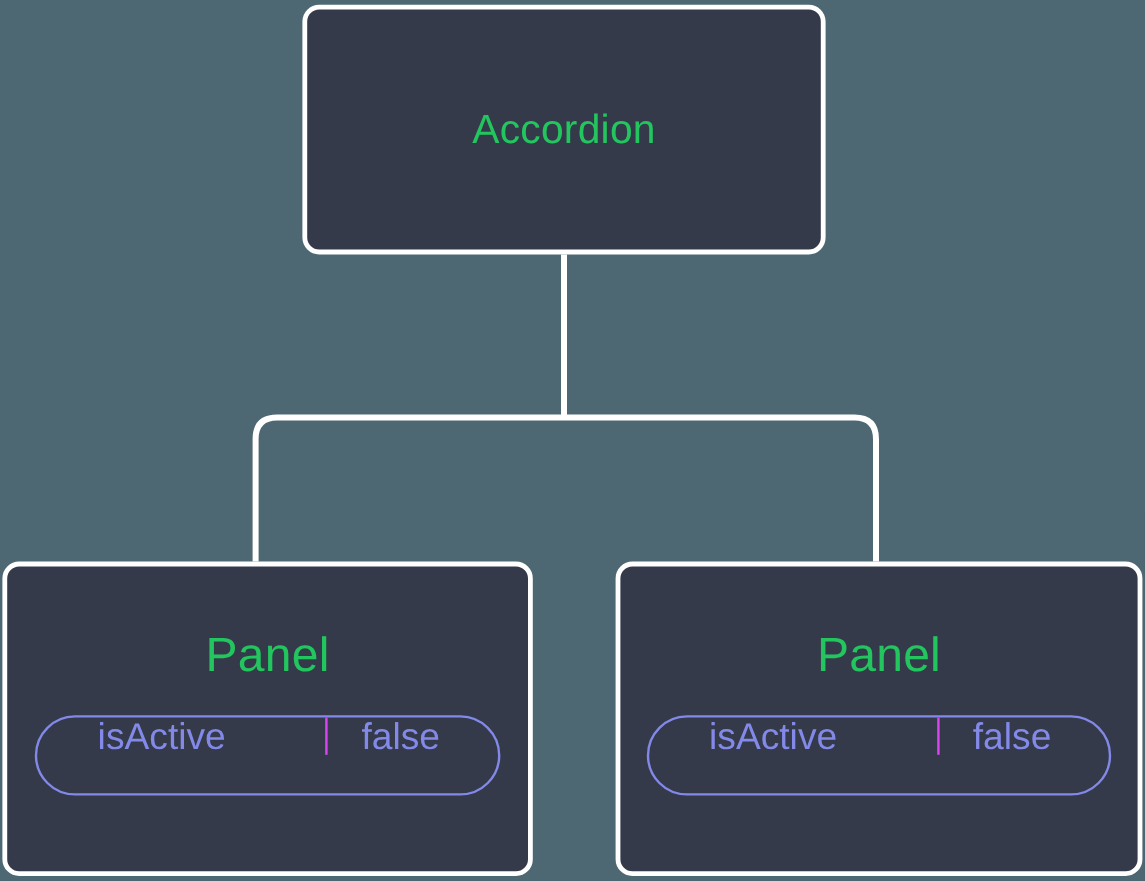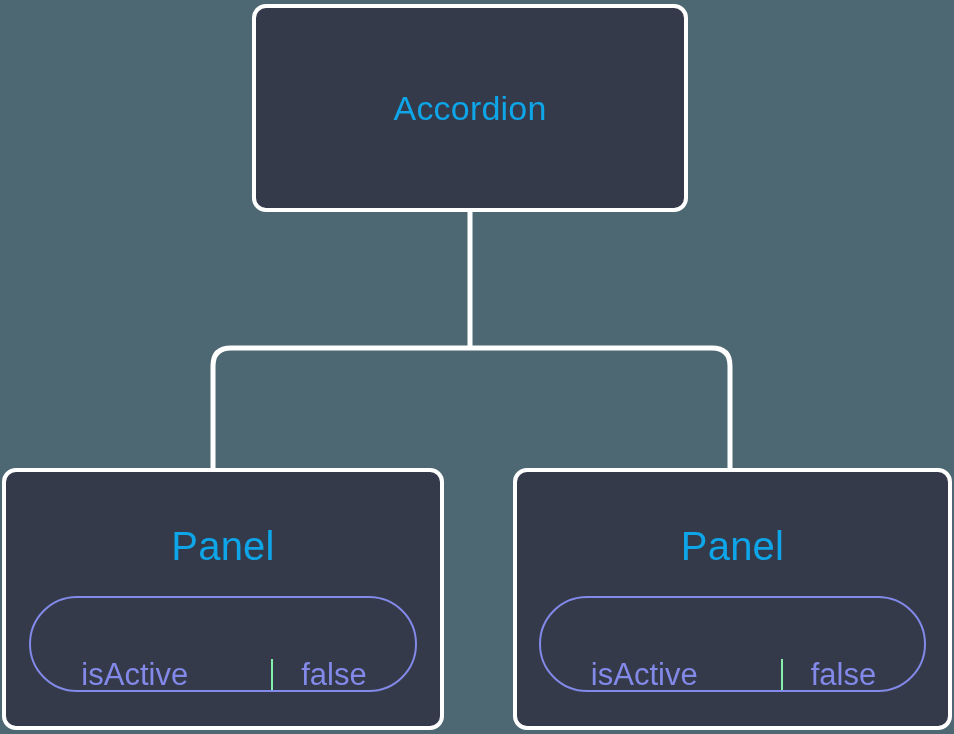--- a/index.html
+++ b/index.html
@@ -56,40 +56,40 @@
     height: 262px;
   }
   .node-panel-right {
     left: 513px;
     top: 468px;
     width: 439px;
     height: 262px;
   }
 
   .node-title {
-    color: #0ea5e9;
+    color: #22c55e;
     font-size: 34px;
     font-weight: 400;
     letter-spacing: 0.2px;
     line-height: 1;
     white-space: nowrap;
   }
   .node-panel-left .node-title,
   .node-panel-right .node-title {
     margin-top: 54px;
     font-size: 40px;
   }
 
   
   .prop-pill {
     margin-top: 30px;
-    height: 96px;
+    height: 67px;
     box-sizing: border-box;
     display: flex;
-    align-items: flex-end;
+    align-items: flex-start;
     border: 2px solid #8289e8;
     border-radius: 999px;
     background: transparent;
     gap: 45px;
   }
   .prop-key,
   .prop-val {
     display: flex;
     align-items: center;
     justify-content: center;
@@ -97,21 +97,21 @@
     font-size: 31px;
     line-height: 1;
     white-space: nowrap;
     box-sizing: border-box;
   }
   .prop-key {
     padding: 0 38px 0 50px;
   }
   .prop-val {
     padding: 0 48px 0 28px;
-    border-left: 2px solid #86efac;
+    border-left: 2px solid #d946ef;
   }
 </style>
 </head>
 <body>
 
 <div id="canvas">
 
   <svg class="edges" viewBox="0 0 954 734" width="954" height="734" fill="none">
 
     <path d="M470 212 V348" stroke="#ffffff" stroke-width="5"></path>

